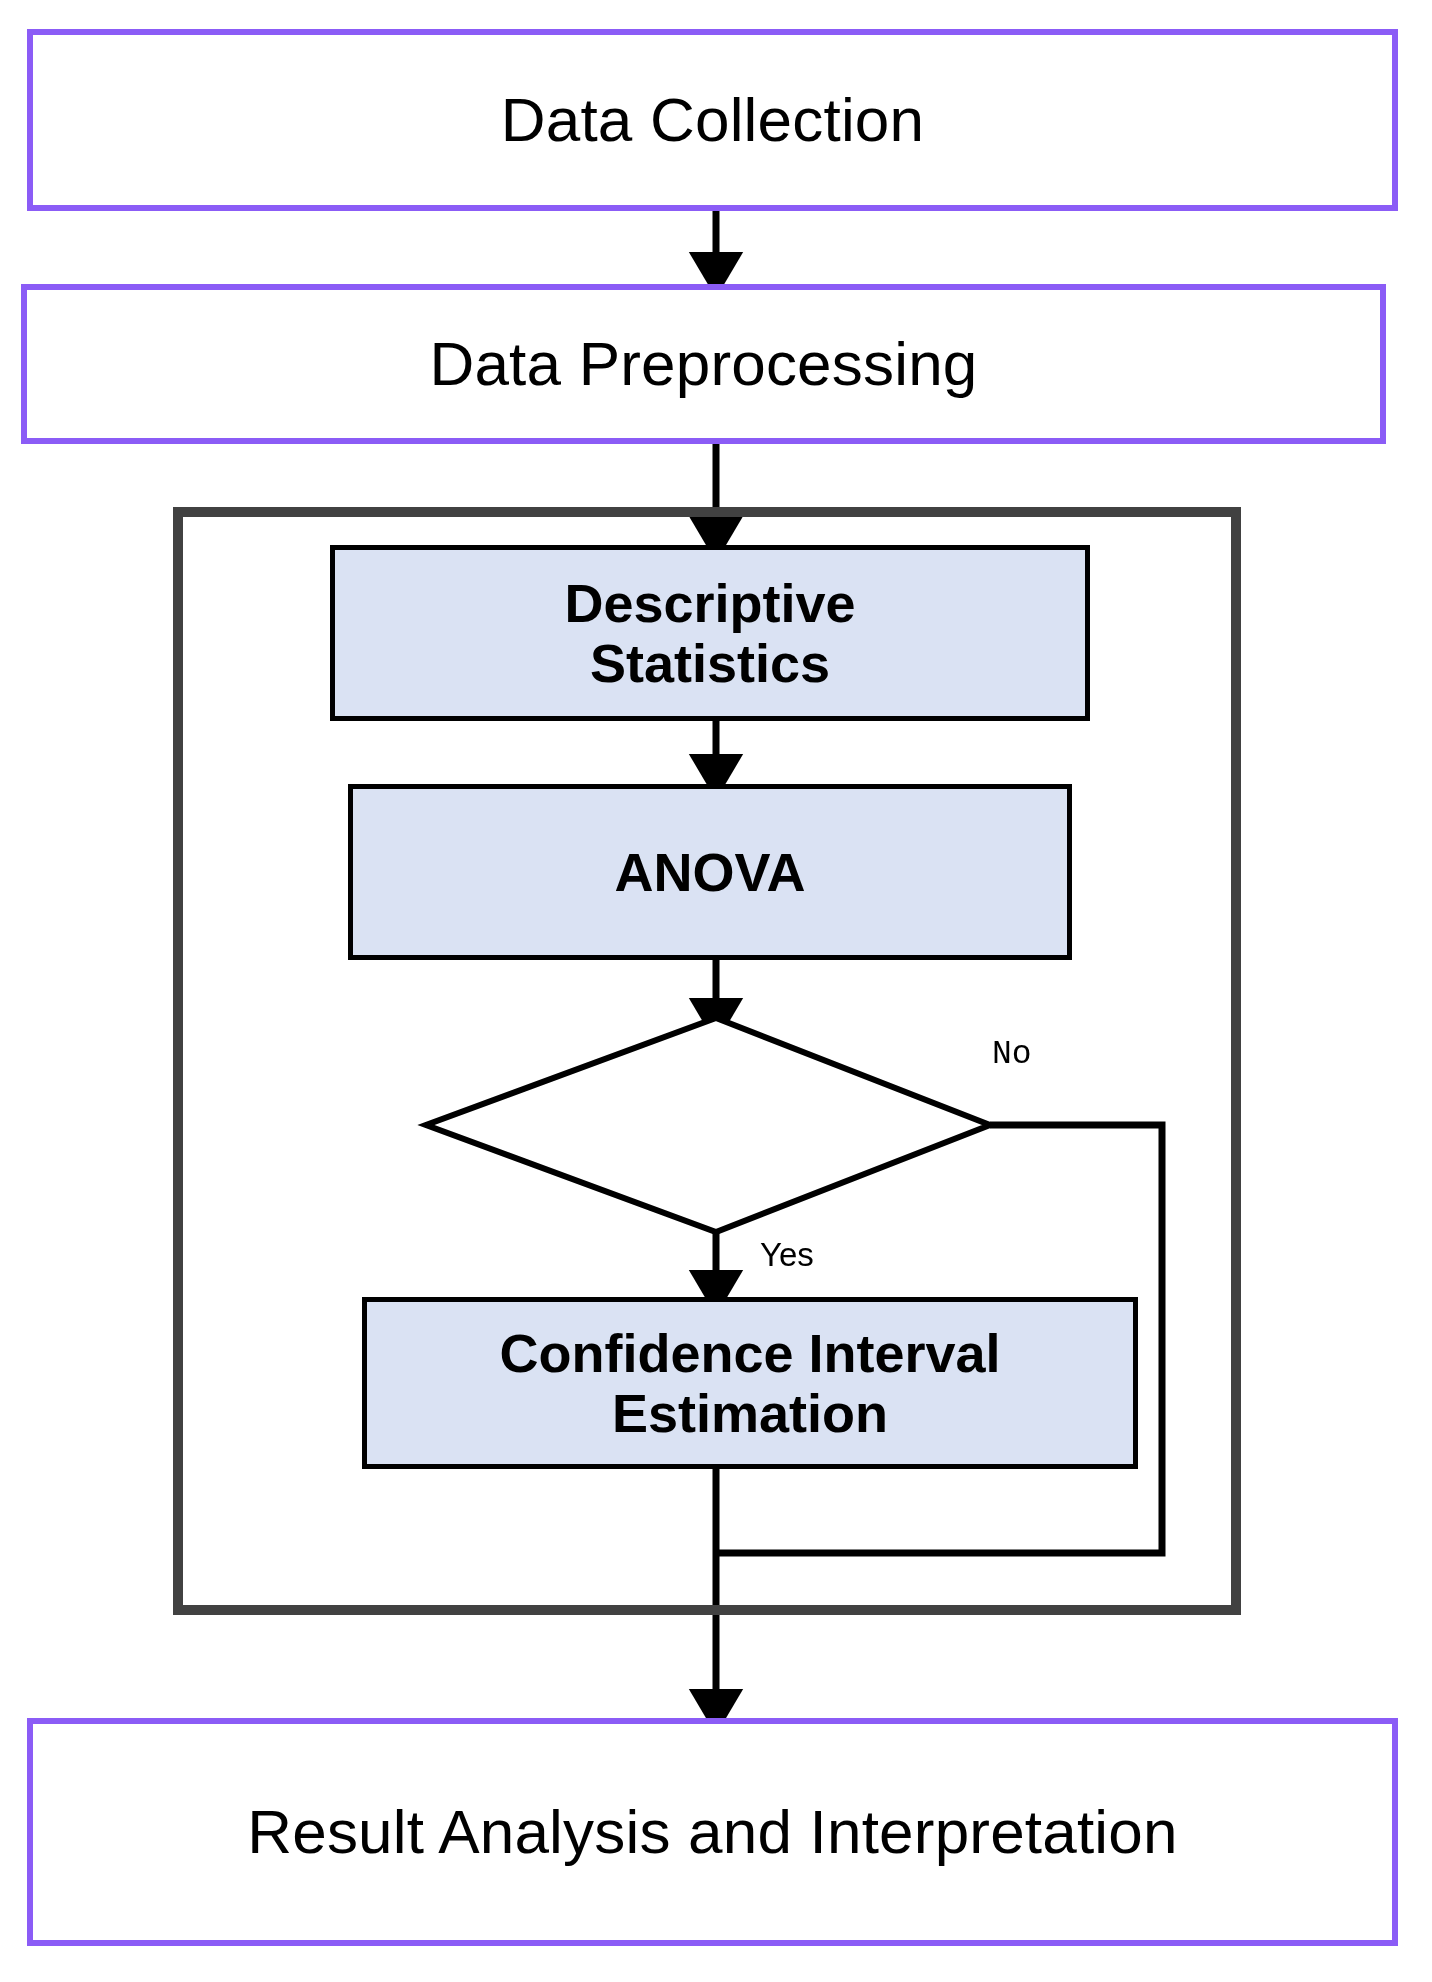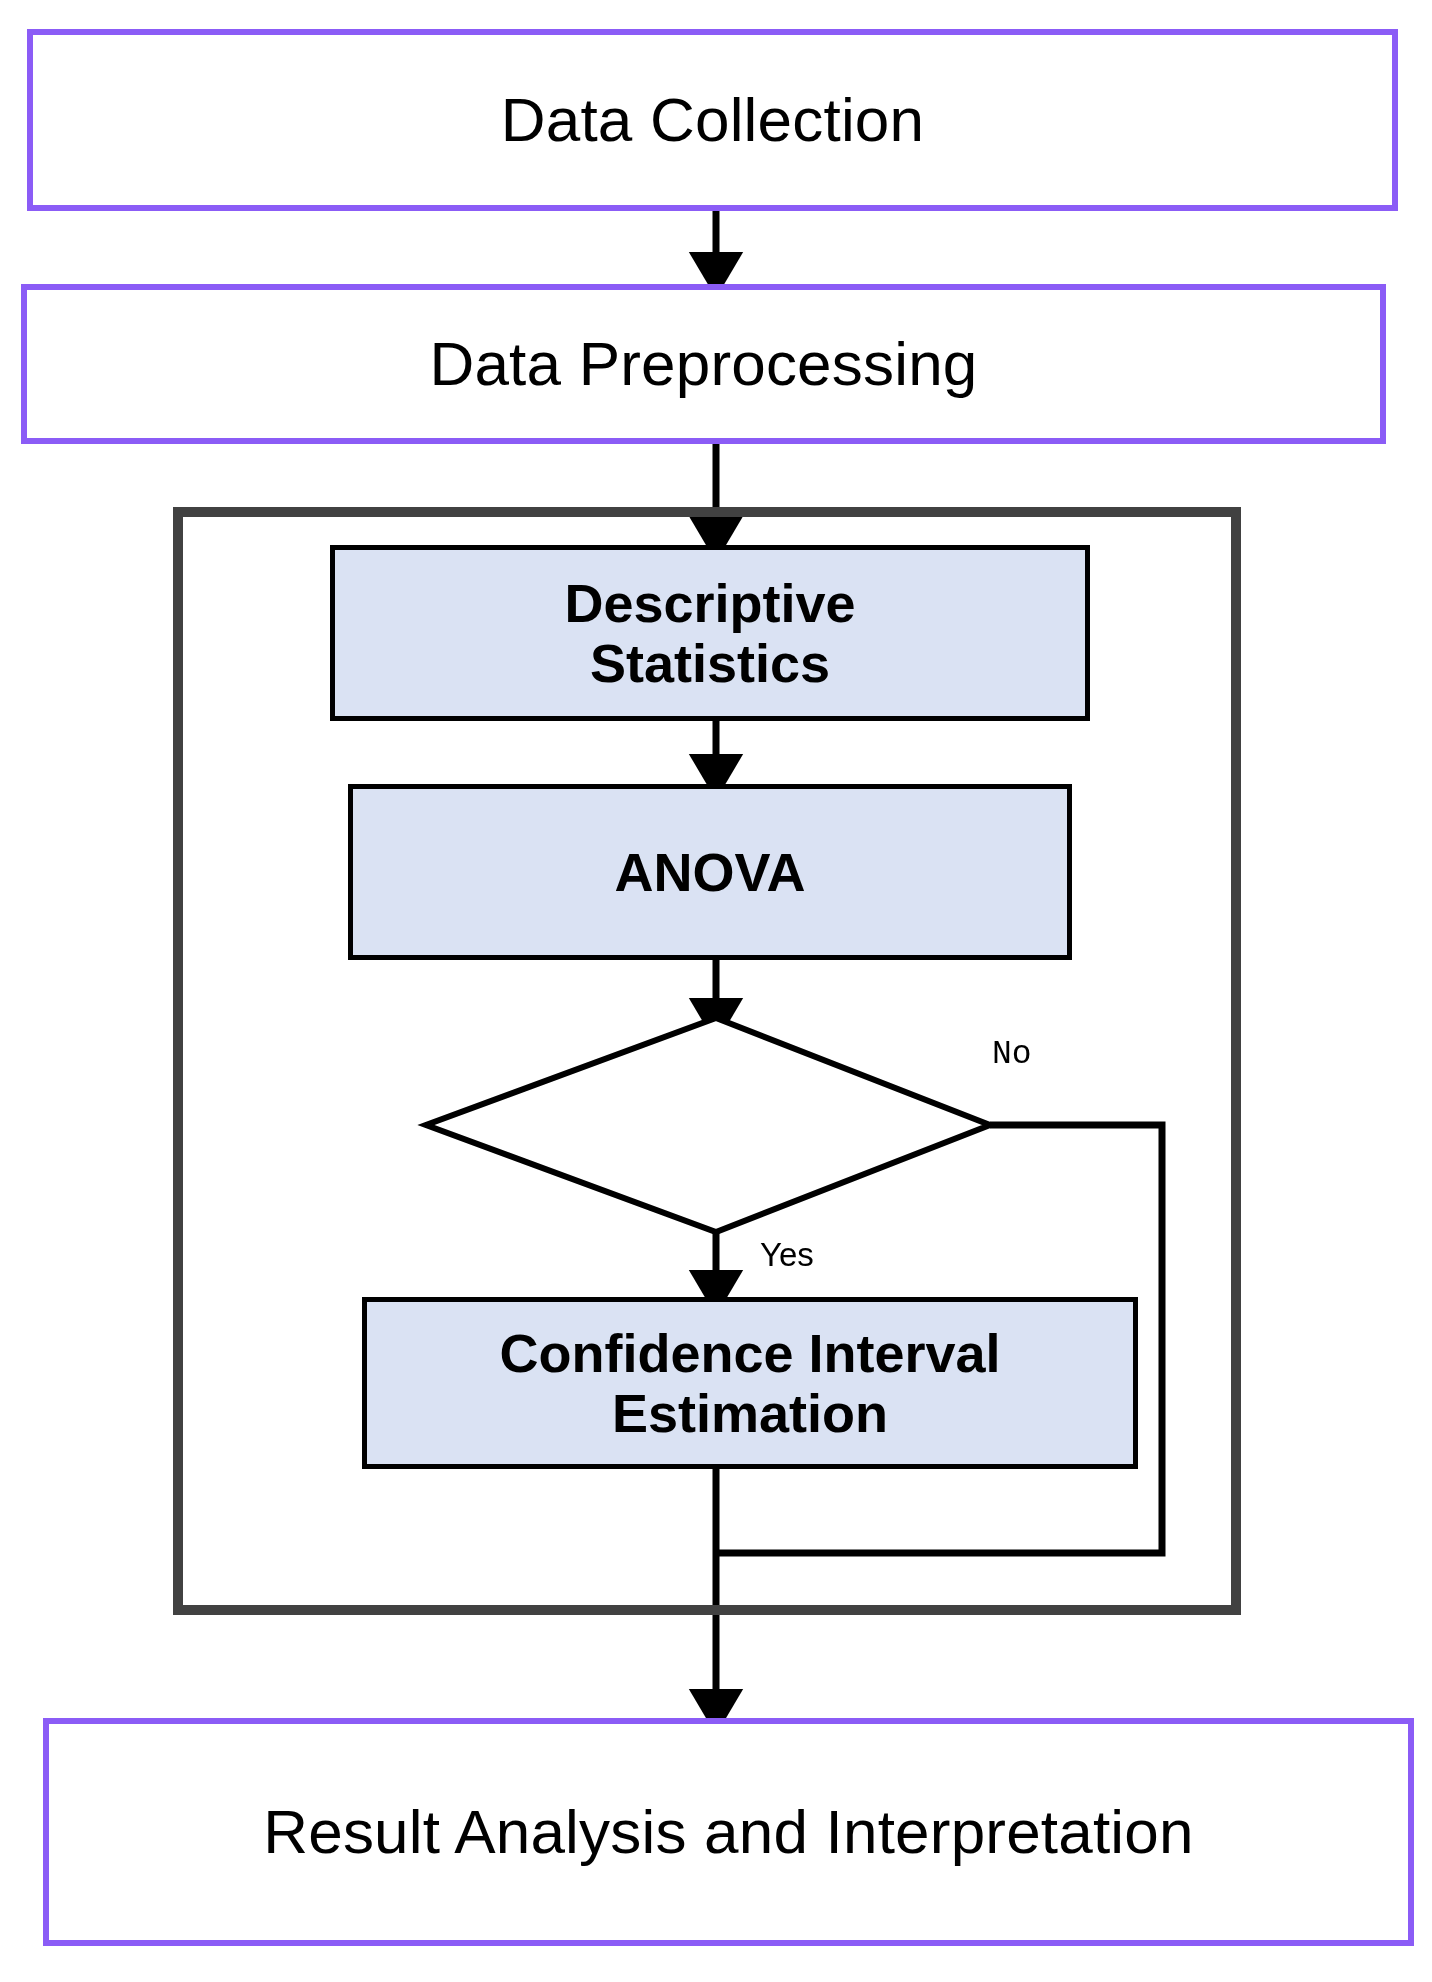--- a/index.html
+++ b/index.html
@@ -132,17 +132,17 @@
 
   <div class="edge-label" style="left:760px; top:1236px;">
     <span>Yes</span>
   </div>
 
   <div class="node blue-box txt2" style="left:322px; top:1297px; width:776px; height:172px;margin-left:40px;">
     <span>Confidence Interval
 Estimation</span>
   </div>
 
-  <div class="node outer-box" style="left:27px; top:1718px; width:1371px; height:228px;margin-left:16px;">
+  <div class="node outer-box" style="left:27px; top:1718px; width:1371px; height:228px;">
     <span>Result Analysis and Interpretation</span>
   </div>
 
 </div>
 
 </body></html>

